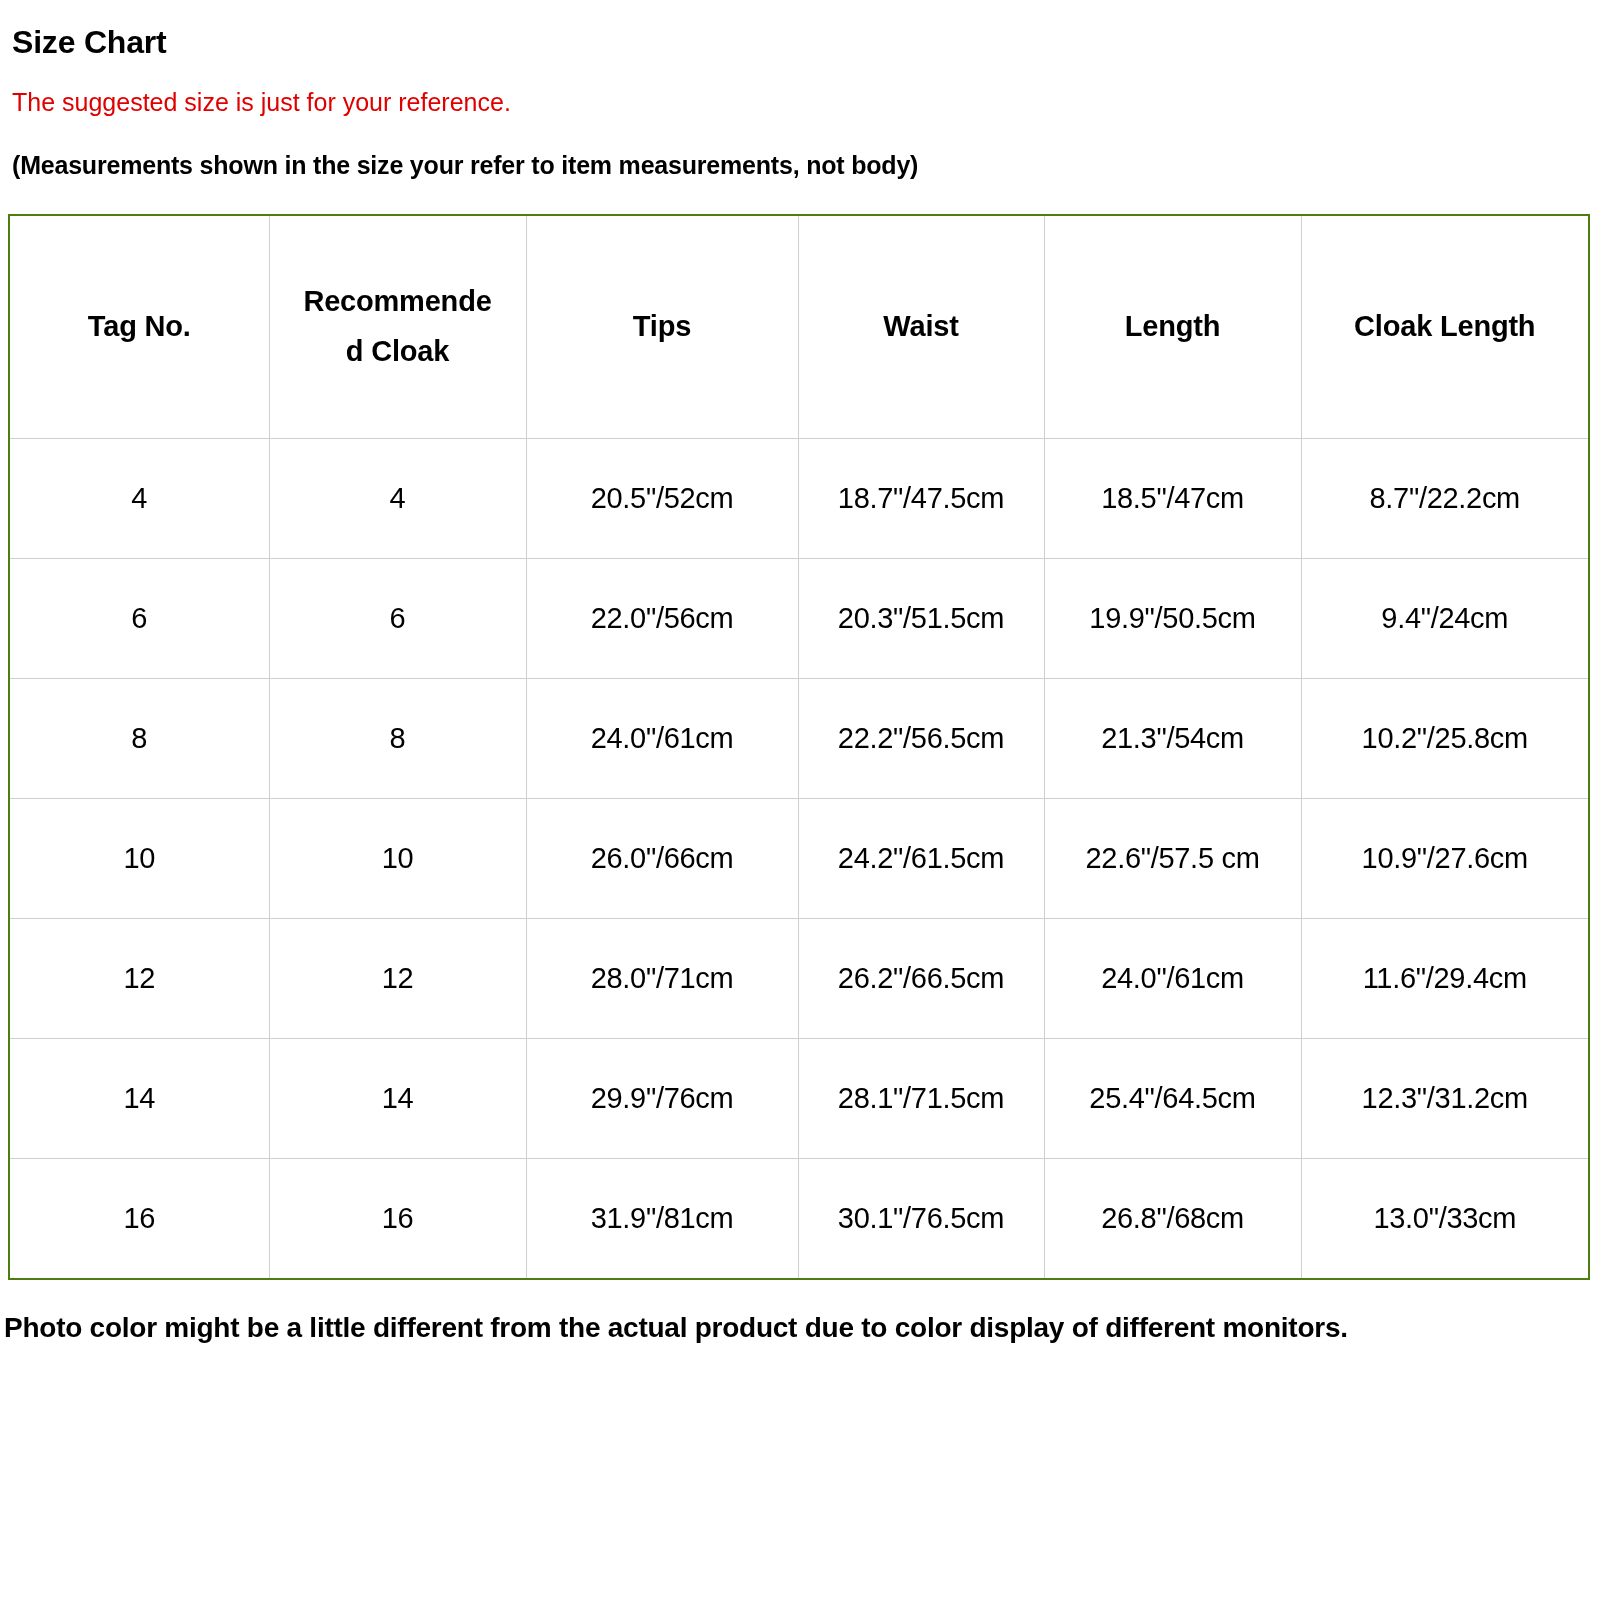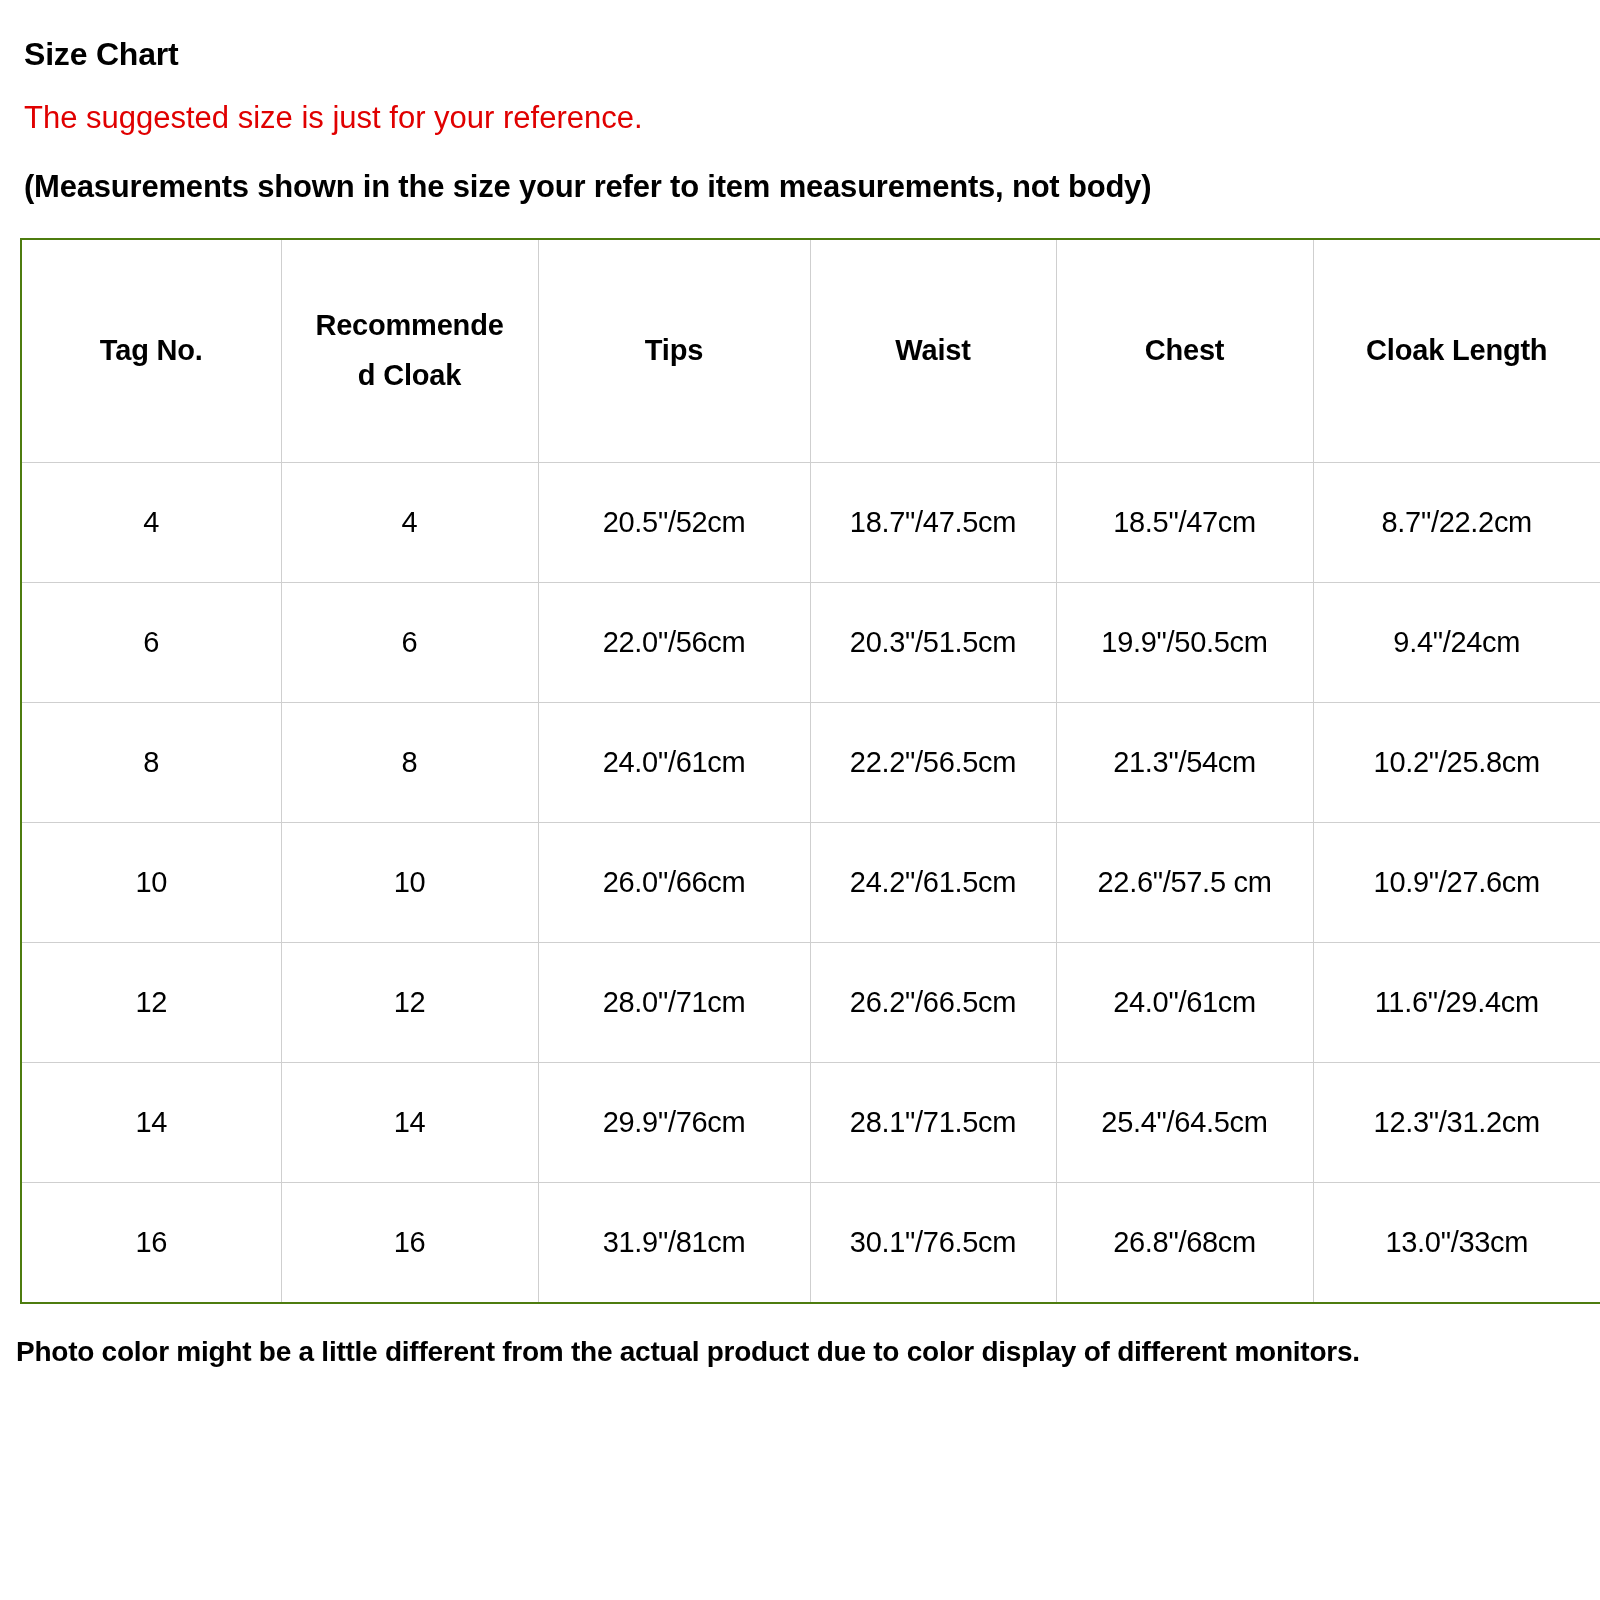--- a/index.html
+++ b/index.html
@@ -14,37 +14,37 @@
     overflow: hidden;
     font-family: "Liberation Sans", sans-serif;
     color: #000000;
     -webkit-font-smoothing: antialiased;
   }
   #page {
     position: relative;
     width: 1600px;
     height: 1600px;
     box-sizing: border-box;
-    padding: 12px;
+    padding: 0;
   }
 
   
   .intro {
     padding: 0 10px;
   }
   .chart-title {
     font-size: 32px;
     font-weight: bold;
     line-height: 1.0;
     margin: 0;
     padding: 26px 0 0 2px;
     letter-spacing: -0.2px;
   }
   .note {
-    font-size: 31px;
+    font-size: 25px;
     line-height: 1.0;
     margin: 0;
     padding: 0 0 0 2px;
     white-space: nowrap;
   }
   .note.red {
     color: #e00000;
   }
   .note.bold {
     font-weight: bold;
@@ -144,21 +144,21 @@
             <span class="hdr-wrap">Recommende</span>
             <span class="hdr-wrap">d Cloak</span>
           </th>
           <th>
             <span class="hdr-wrap">Tips</span>
           </th>
           <th>
             <span class="hdr-wrap">Waist</span>
           </th>
           <th>
-            <span class="hdr-wrap">Chest</span>
+            <span class="hdr-wrap">Length</span>
           </th>
           <th>
             <span class="hdr-wrap">Cloak Length</span>
           </th>
         </tr>
       </thead>
       <tbody>
         <tr>
           <td>4</td>
           <td>4</td>

